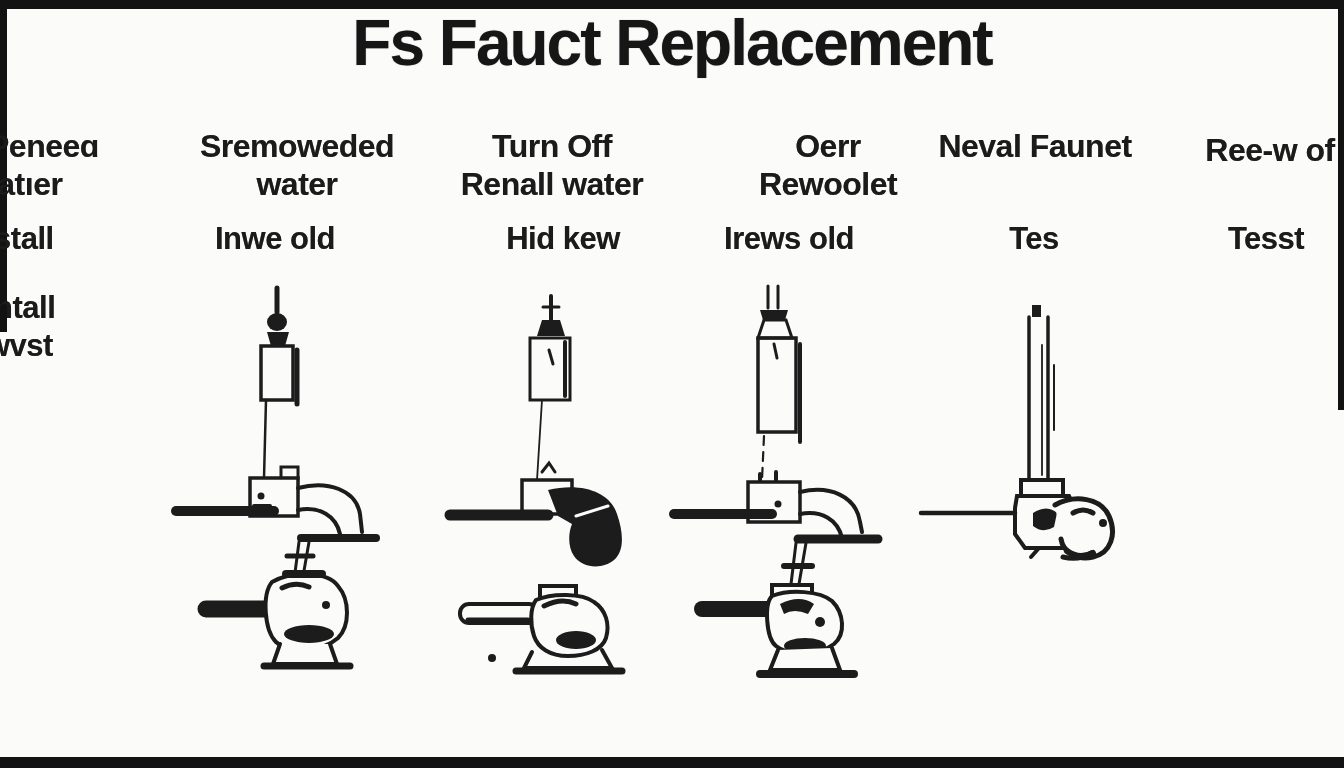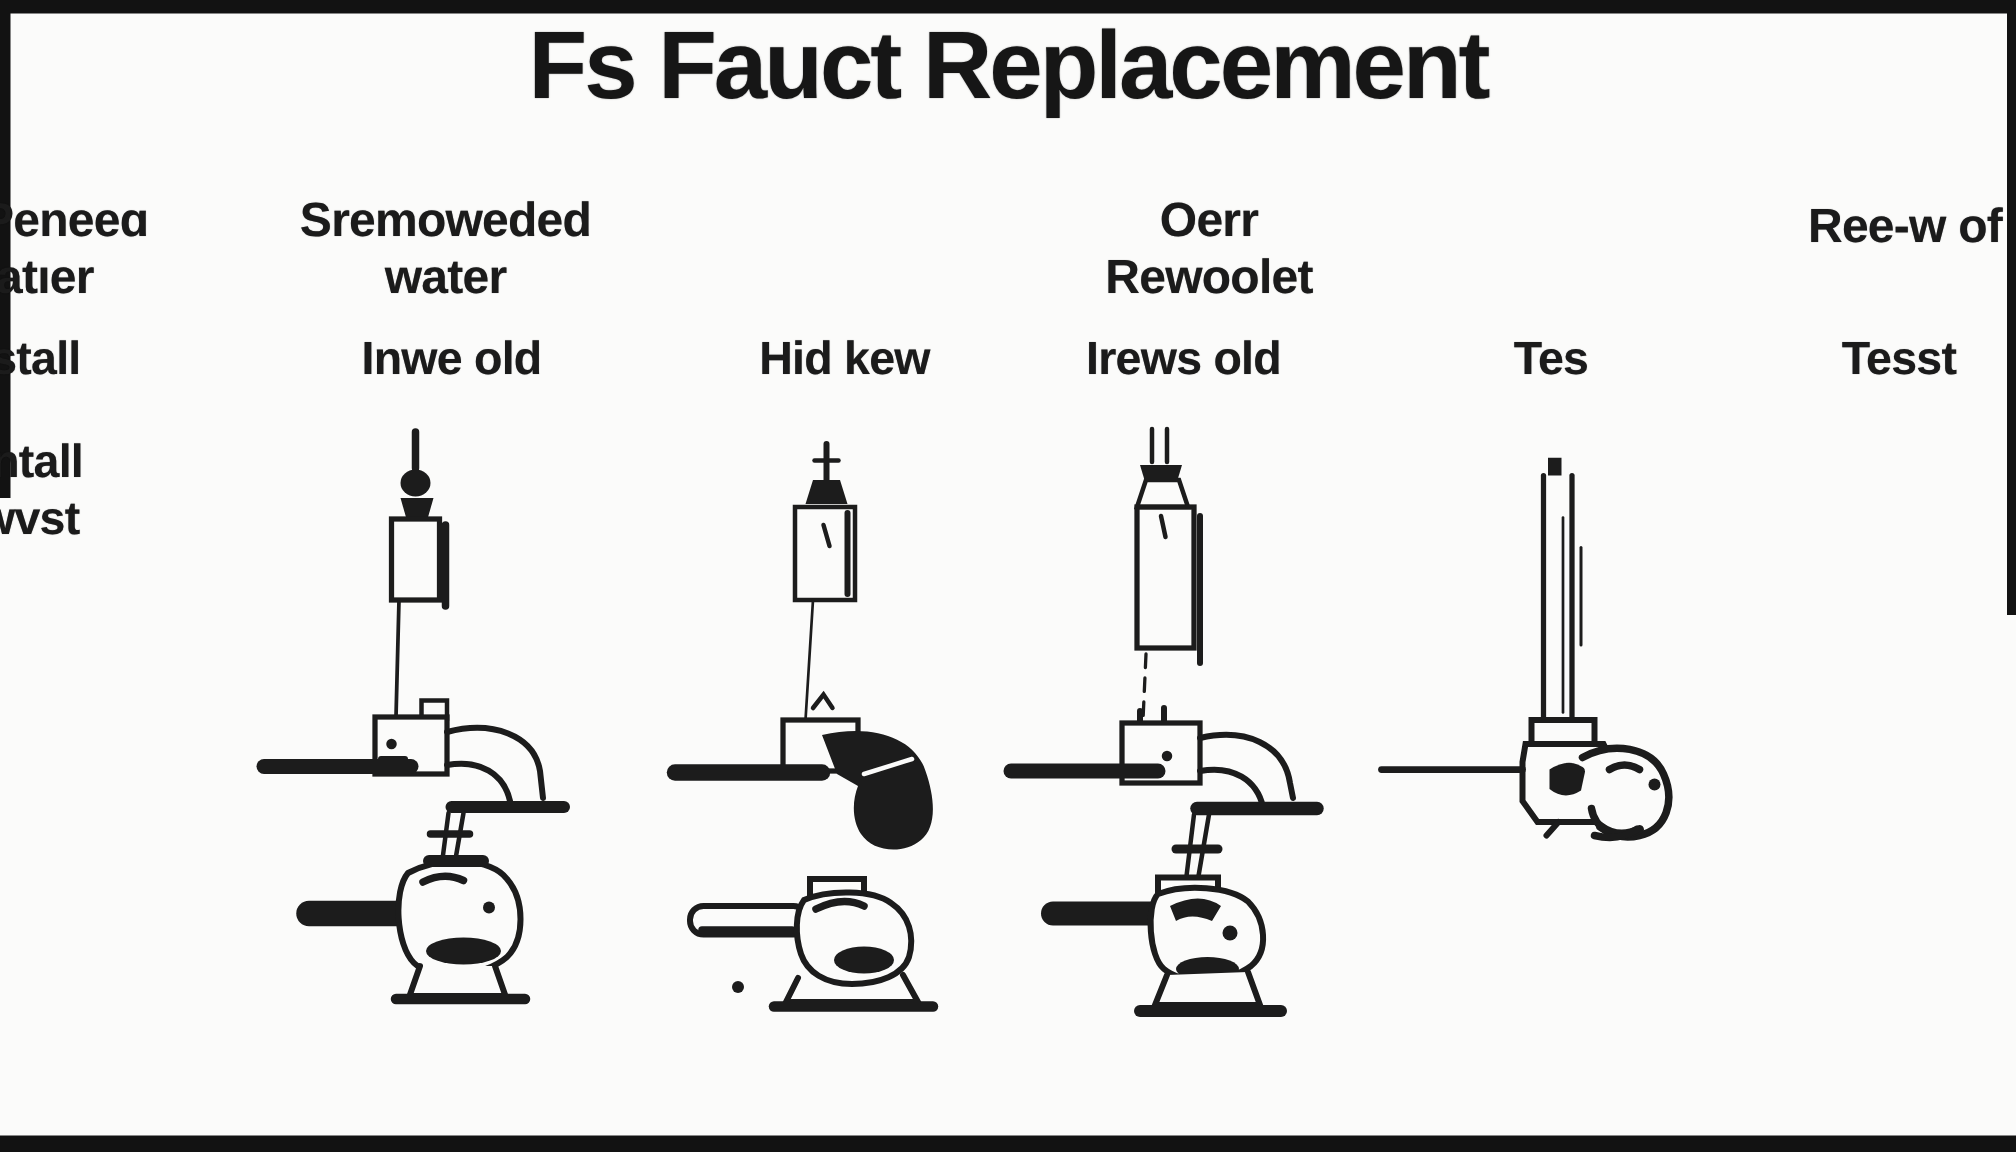--- a/index.html
+++ b/index.html
@@ -60,32 +60,37 @@
   <div id="title">Fs Fauct Replacement</div>
 
   <div class="h1 left-clip" style="left:-12px;width:160px;">
     <span>Peneeɑ</span>
     <span style="margin-left:-8px;">vatıer</span>
   </div>
   <div class="h1" style="left:167px;width:260px;">
     <span>Sremoweded</span>
     <span>water</span>
   </div>
-  <div class="h1" style="left:676px;width:260px;">
+  <div class="h1" style="left:422px;width:260px;">
+    <span>Turn Off</span>
+    <span>Renall water</span>
+  </div>
+  <div class="h1" style="left:698px;width:260px;">
     <span>Oerr</span>
     <span>Rewoolet</span>
   </div>
   <div class="h1" style="left:905px;width:260px;">
+    <span>Neval Faunet</span>
   </div>
   <div class="h1" style="left:1160px;width:220px;top:131px;">
     <span>Ree-w of</span>
   </div>
 
   <div class="r2 left-clip" style="left:-14px;width:140px;">Istall</div>
-  <div class="r2" style="left:191px;width:220px;">Inwe old</div>
+  <div class="r2" style="left:165px;width:220px;">Inwe old</div>
   <div class="r2" style="left:453px;width:220px;">Hid kew</div>
   <div class="r2" style="left:924px;width:220px;">Tes</div>
   <div class="r2" style="left:679px;width:220px;">Irews old</div>
   <div class="r2" style="left:1156px;width:220px;">Tesst</div>
 
   <div class="r3" style="left:-14px;width:160px;">
     <span>Intall</span>
     <span>wvst</span>
   </div>
 

